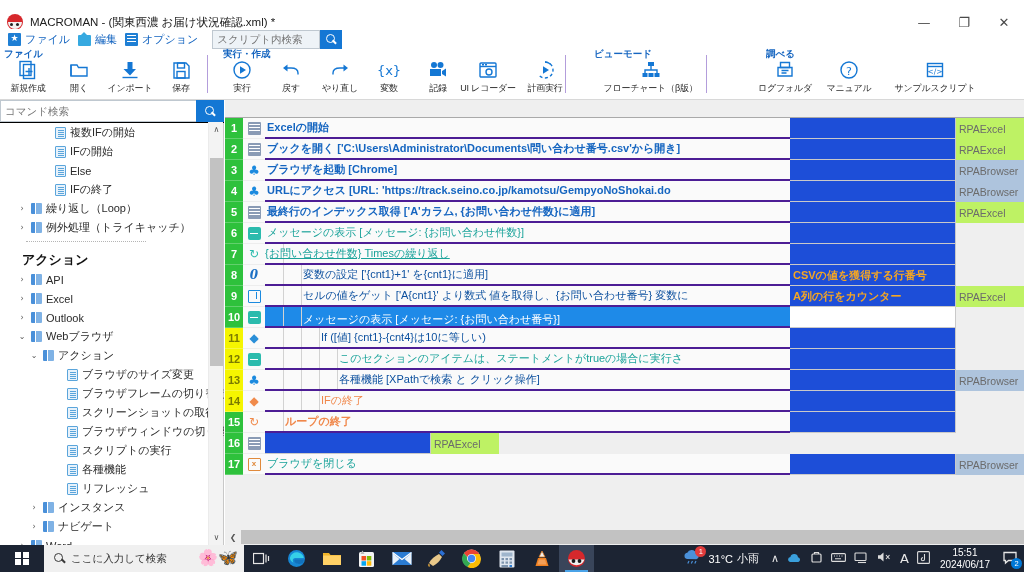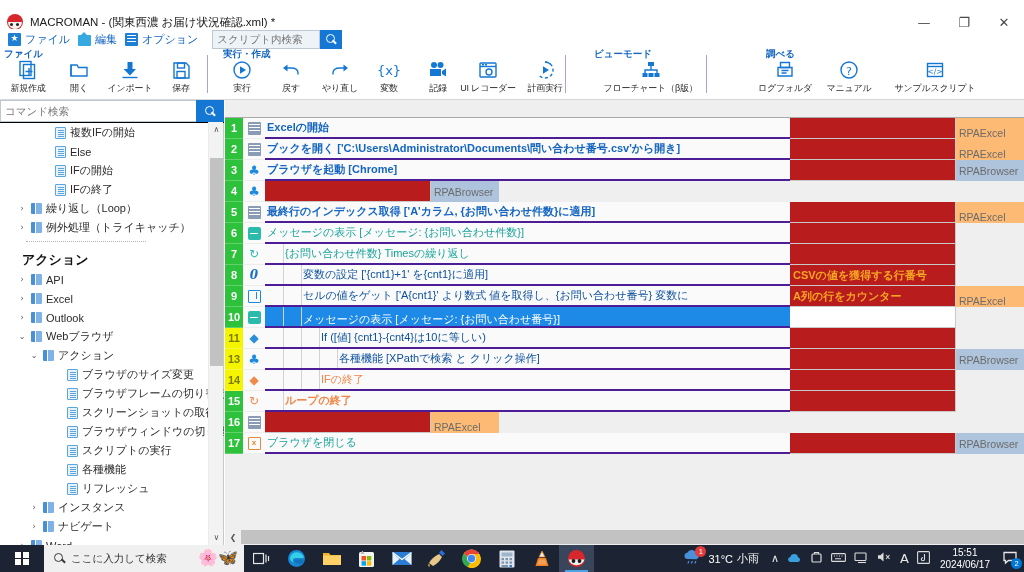--- a/index.html
+++ b/index.html
@@ -214,31 +214,31 @@
   }
   .c-script {
     width: 525px; flex: none; background: #fafafa; display: flex; align-items: center;
     font-size: 11px; overflow: hidden; white-space: nowrap;
     border-bottom: 2px solid #4c1d95; position: relative;
   }
   .c-script .txt { position: relative; z-index: 2; }
   .c-script.sel { background: #1e8ae8; }
   .c-script.sel .txt, .c-script.sel .txt * { color: #fff !important; }
   .c-comment {
-    width: 166px; flex: none; background: #b91c1c; border: 1px solid #c9c9c9;
+    width: 166px; flex: none; background: #1d4ed8; border: 1px solid #c9c9c9;
     border-top: 0; border-left: 0; display: flex; align-items: center;
     font-size: 11px; color: #f5a623; font-weight: bold; padding-left: 3px;
     white-space: nowrap; overflow: hidden;
   }
   .c-comment.active { background: #ffffff; }
   .c-inst {
     width: 68px; flex: none; display: flex; align-items: center;
     font-size: 10.5px; color: #6b6b6b; padding-left: 3px; white-space: nowrap;
   }
-  .c-inst.excel { background: #fdba74; align-items: flex-end; }
+  .c-inst.excel { background: #bef264; }
   .c-inst.browser { background: #aec4dd; }
   .blue { color: #1565c0; }
   .teal { color: #1aa39a; }
   .dkblue { color: #0b4f9e; }
   .bold { font-weight: bold; }
 
   
   .guide {
     position: absolute; top: 0; width: 1px; height: 21px; background: #d2d2d2; z-index: 1;
   }
@@ -565,26 +565,26 @@
     </div>
     <div class="tree" id="tree">
         <div class="trow">
           <span class="tw" style="margin-left: 40px;"></span>
           <span class="doc" style="margin-left: 3px;"></span>
           <span>複数IFの開始</span>
         </div>
         <div class="trow">
           <span class="tw" style="margin-left: 40px;"></span>
           <span class="doc" style="margin-left: 3px;"></span>
-          <span>Else</span>
+          <span>IFの開始</span>
         </div>
         <div class="trow">
           <span class="tw" style="margin-left: 40px;"></span>
           <span class="doc" style="margin-left: 3px;"></span>
-          <span>IFの開始</span>
+          <span>Else</span>
         </div>
         <div class="trow">
           <span class="tw" style="margin-left: 40px;"></span>
           <span class="doc" style="margin-left: 3px;"></span>
           <span>IFの終了</span>
         </div>
         <div class="trow">
           <span class="tw" style="margin-left: 16px;">›</span>
           <span class="folder" style="margin-left: 3px;"></span>
           <span>繰り返し（Loop）</span>
@@ -733,20 +733,23 @@
           </div>
           <div class="c-inst browser">
             <span>RPABrowser</span>
           </div>
         </div>
         <div class="row">
           <div class="c-num green">4</div>
           <div class="c-icon">
             <span class="si si-cl">♣</span>
           </div>
+          <div class="c-script">
+            <span class="txt blue bold" style="margin-left: 2px;">URLにアクセス [URL: 'https://track.seino.co.jp/kamotsu/GempyoNoShokai.do</span>
+          </div>
           <div class="c-comment">
             <span></span>
           </div>
           <div class="c-inst browser">
             <span>RPABrowser</span>
           </div>
         </div>
         <div class="row">
           <div class="c-num green">5</div>
           <div class="c-icon">
@@ -777,21 +780,21 @@
             <span></span>
           </div>
         </div>
         <div class="row">
           <div class="c-num green">7</div>
           <div class="c-icon">
             <span class="si si-loop">↻</span>
           </div>
           <div class="c-script">
             <span class="guide" style="left: 18px;"></span>
-            <span class="txt teal" style="margin-left: 20px;">{お問い合わせ件数} Timesの繰り返し</span>
+            <span class="txt teal" style=" text-decoration: underline;">{お問い合わせ件数} Timesの繰り返し</span>
           </div>
           <div class="c-comment">
             <span></span>
           </div>
           <div class="c-inst ">
             <span></span>
           </div>
         </div>
         <div class="row">
           <div class="c-num green">8</div>
@@ -847,20 +850,39 @@
         <div class="row">
           <div class="c-num yellow">11</div>
           <div class="c-icon">
             <span class="si si-dia">◆</span>
           </div>
           <div class="c-script">
             <span class="guide" style="left: 18px;"></span>
             <span class="guide" style="left: 36px;"></span>
             <span class="guide" style="left: 54px;"></span>
             <span class="txt dkblue" style="margin-left: 56px;">If ([値] {cnt1}-{cnt4}は10に等しい)</span>
+          </div>
+          <div class="c-comment">
+            <span></span>
+          </div>
+          <div class="c-inst ">
+            <span></span>
+          </div>
+        </div>
+        <div class="row">
+          <div class="c-num yellow">12</div>
+          <div class="c-icon">
+            <span class="si si-msg"></span>
+          </div>
+          <div class="c-script">
+            <span class="guide" style="left: 18px;"></span>
+            <span class="guide" style="left: 36px;"></span>
+            <span class="guide" style="left: 54px;"></span>
+            <span class="guide" style="left: 72px;"></span>
+            <span class="txt teal" style="margin-left: 74px;">このセクションのアイテムは、ステートメントがtrueの場合に実行さ</span>
           </div>
           <div class="c-comment">
             <span></span>
           </div>
           <div class="c-inst ">
             <span></span>
           </div>
         </div>
         <div class="row">
           <div class="c-num yellow">13</div>

